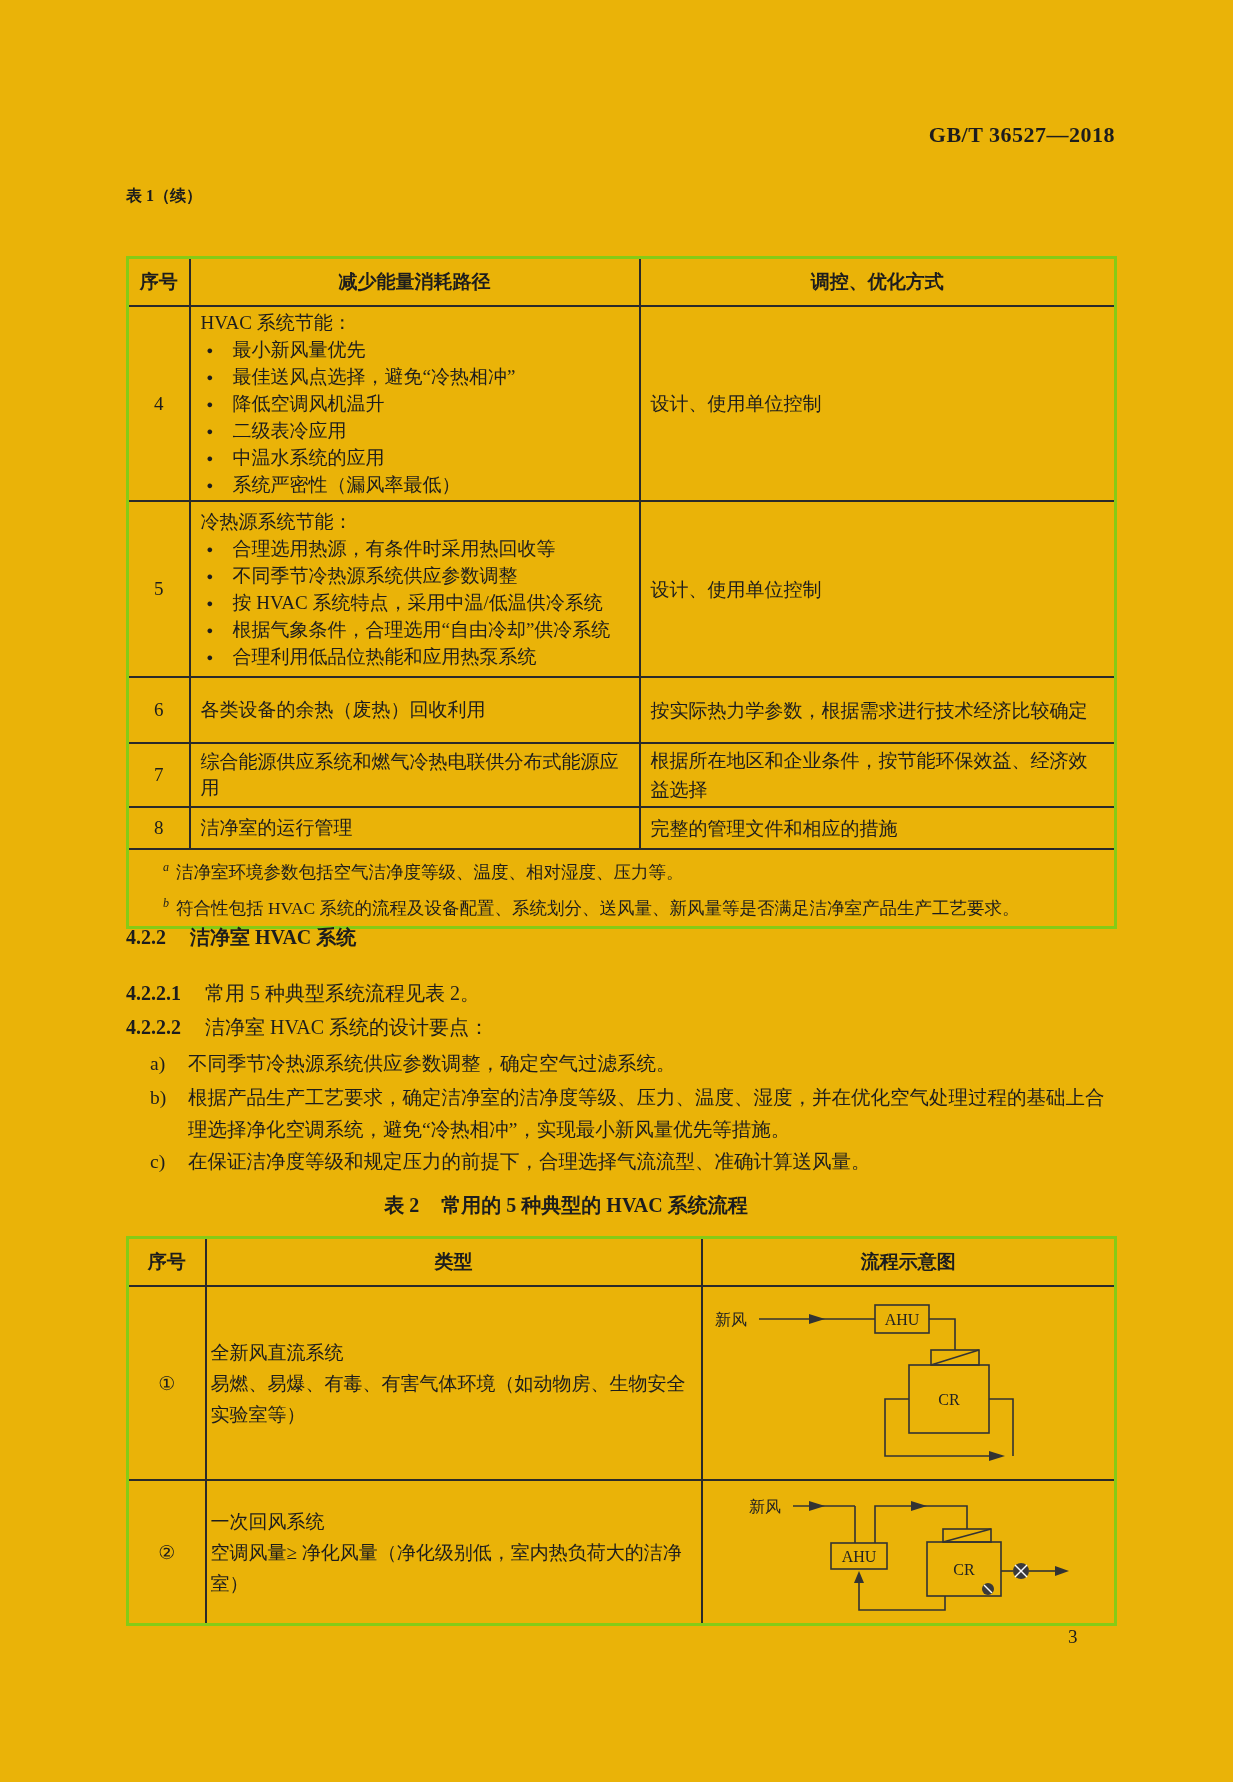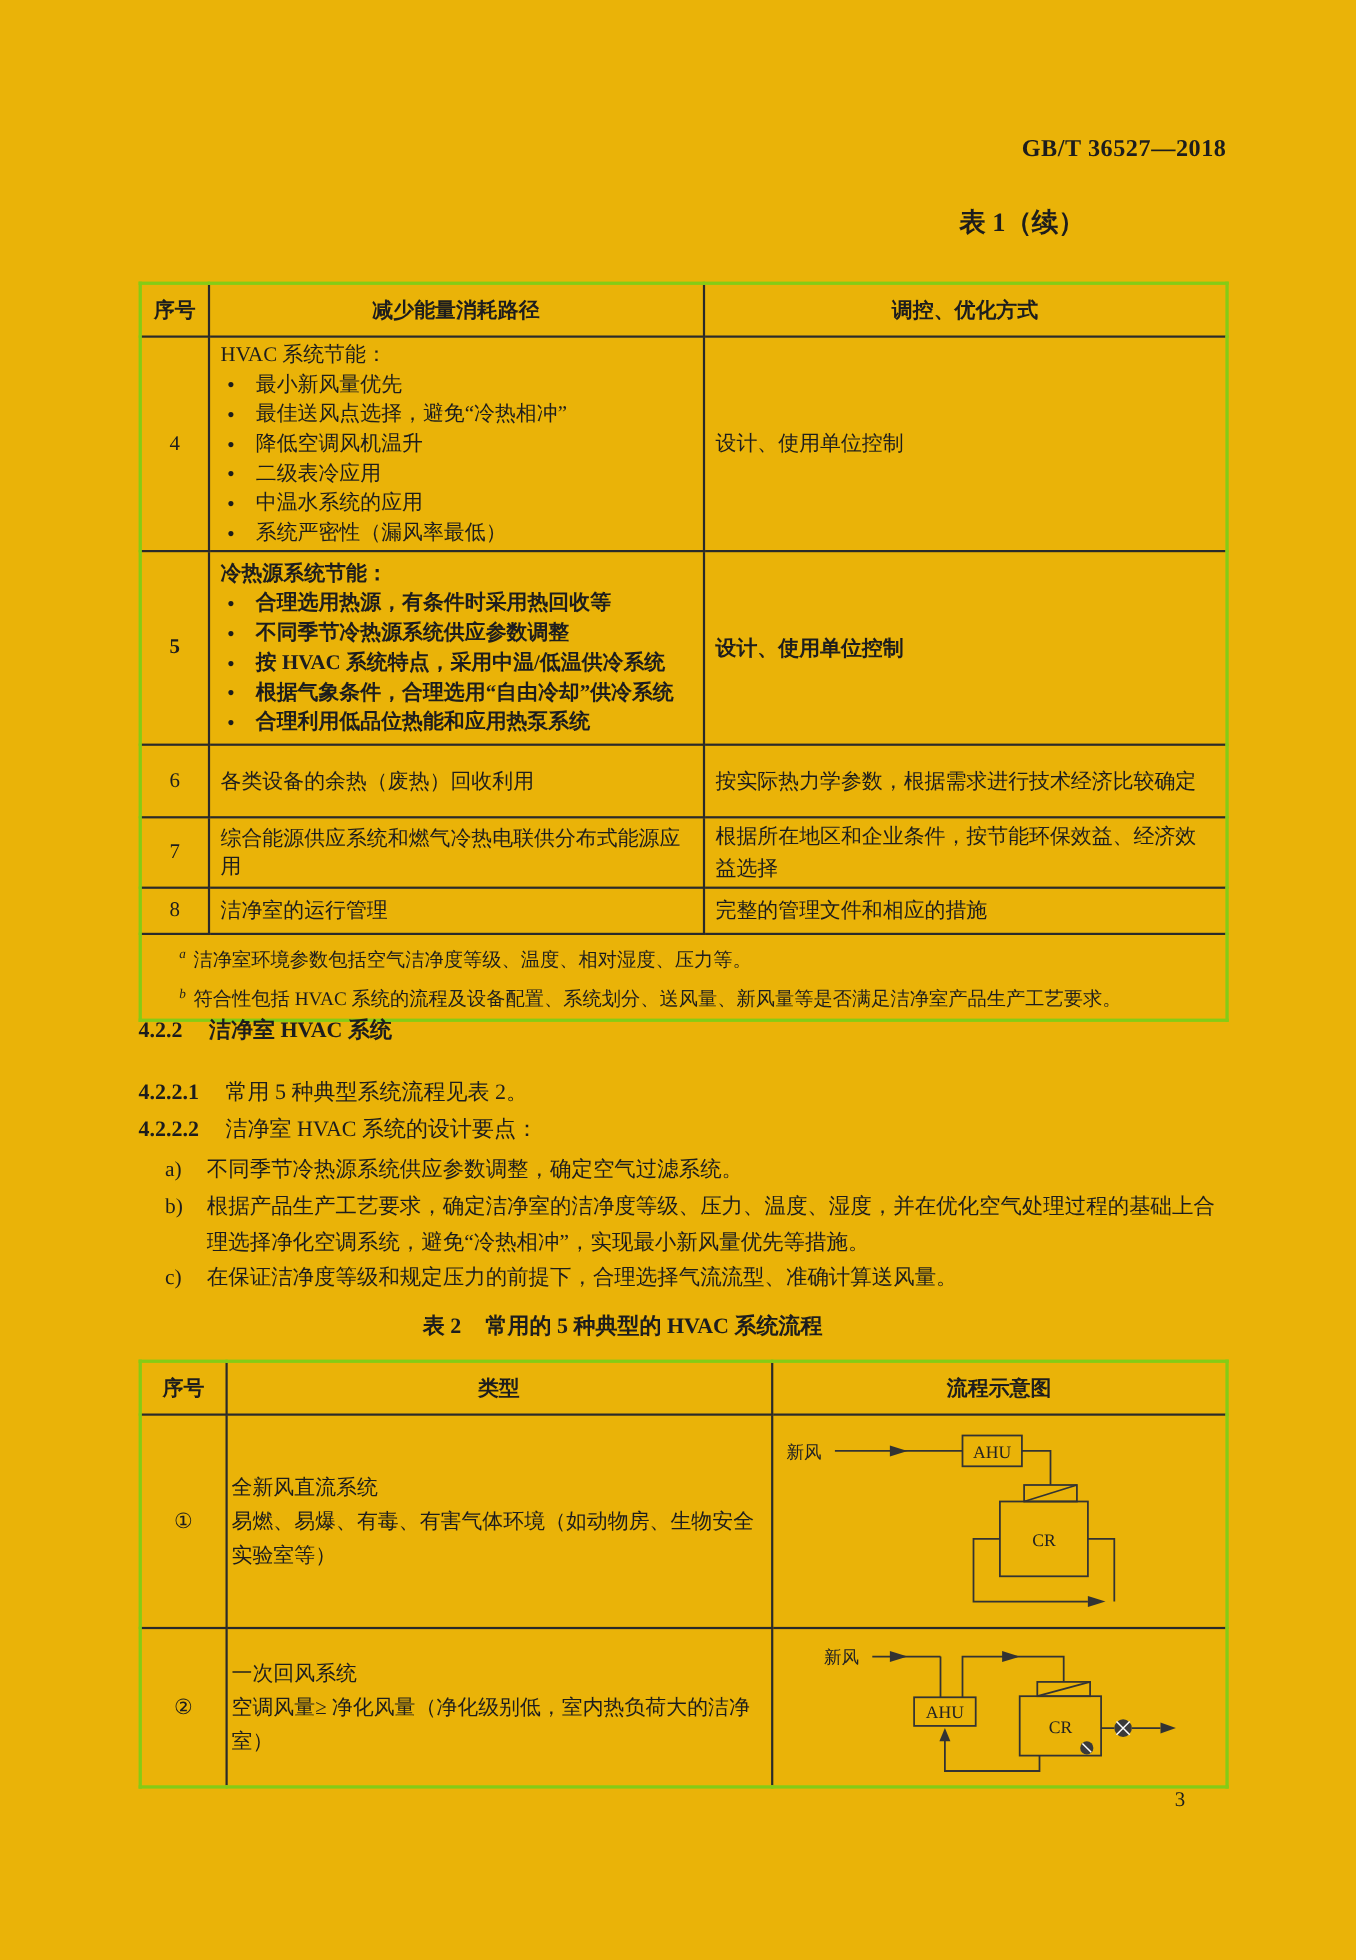--- a/index.html
+++ b/index.html
@@ -11,39 +11,39 @@
     color:#1d1d1d;
     font-family:"Liberation Serif","DejaVu Serif",serif;
     overflow:hidden;
   }
   .doc-number{
     position:absolute;top:122px;right:118px;
     font-size:22px;font-weight:bold;letter-spacing:.5px;
   }
   .t1-title{
     position:absolute;top:186px;left:126px;width:860px;
-    text-align:right;font-size:24px;font-weight:bold;
+    text-align:left;font-size:16px;font-weight:bold;
   }
   table.std{
     position:absolute;left:126px;width:988px;
     border-collapse:collapse;table-layout:fixed;
     border:3px solid #84cc16;
     font-size:19px;
   }
   table.t1{top:256px;}
   table.t2{top:1236px;}
   table.std th,table.std td{
     border:2px solid #2a2a2a;
     vertical-align:middle;
     padding:2px 10px;
   }
   table.std th{font-weight:bold;text-align:center;}
   .t1 tr.head th{height:42px;}
   .t1 tr.r4 td{height:184px;}
-  .t1 tr.r5 td{height:170px;font-weight:bold;}
+  .t1 tr.r5 td{height:170px;}
   .t1 tr.r6 td{height:60px;}
   .t1 tr.r7 td{height:58px;}
   .t1 tr.r8 td{height:36px;}
   .t1 tr.fnrow td{height:66px;}
   td.no{text-align:center;}
   td.path{padding-left:16px;}
   .cell-title{line-height:27px;}
   .bullet{line-height:27px;position:relative;padding-left:32px;}
   .bullet::before{
     content:"●";font-size:11px;position:absolute;left:6px;top:1px;

